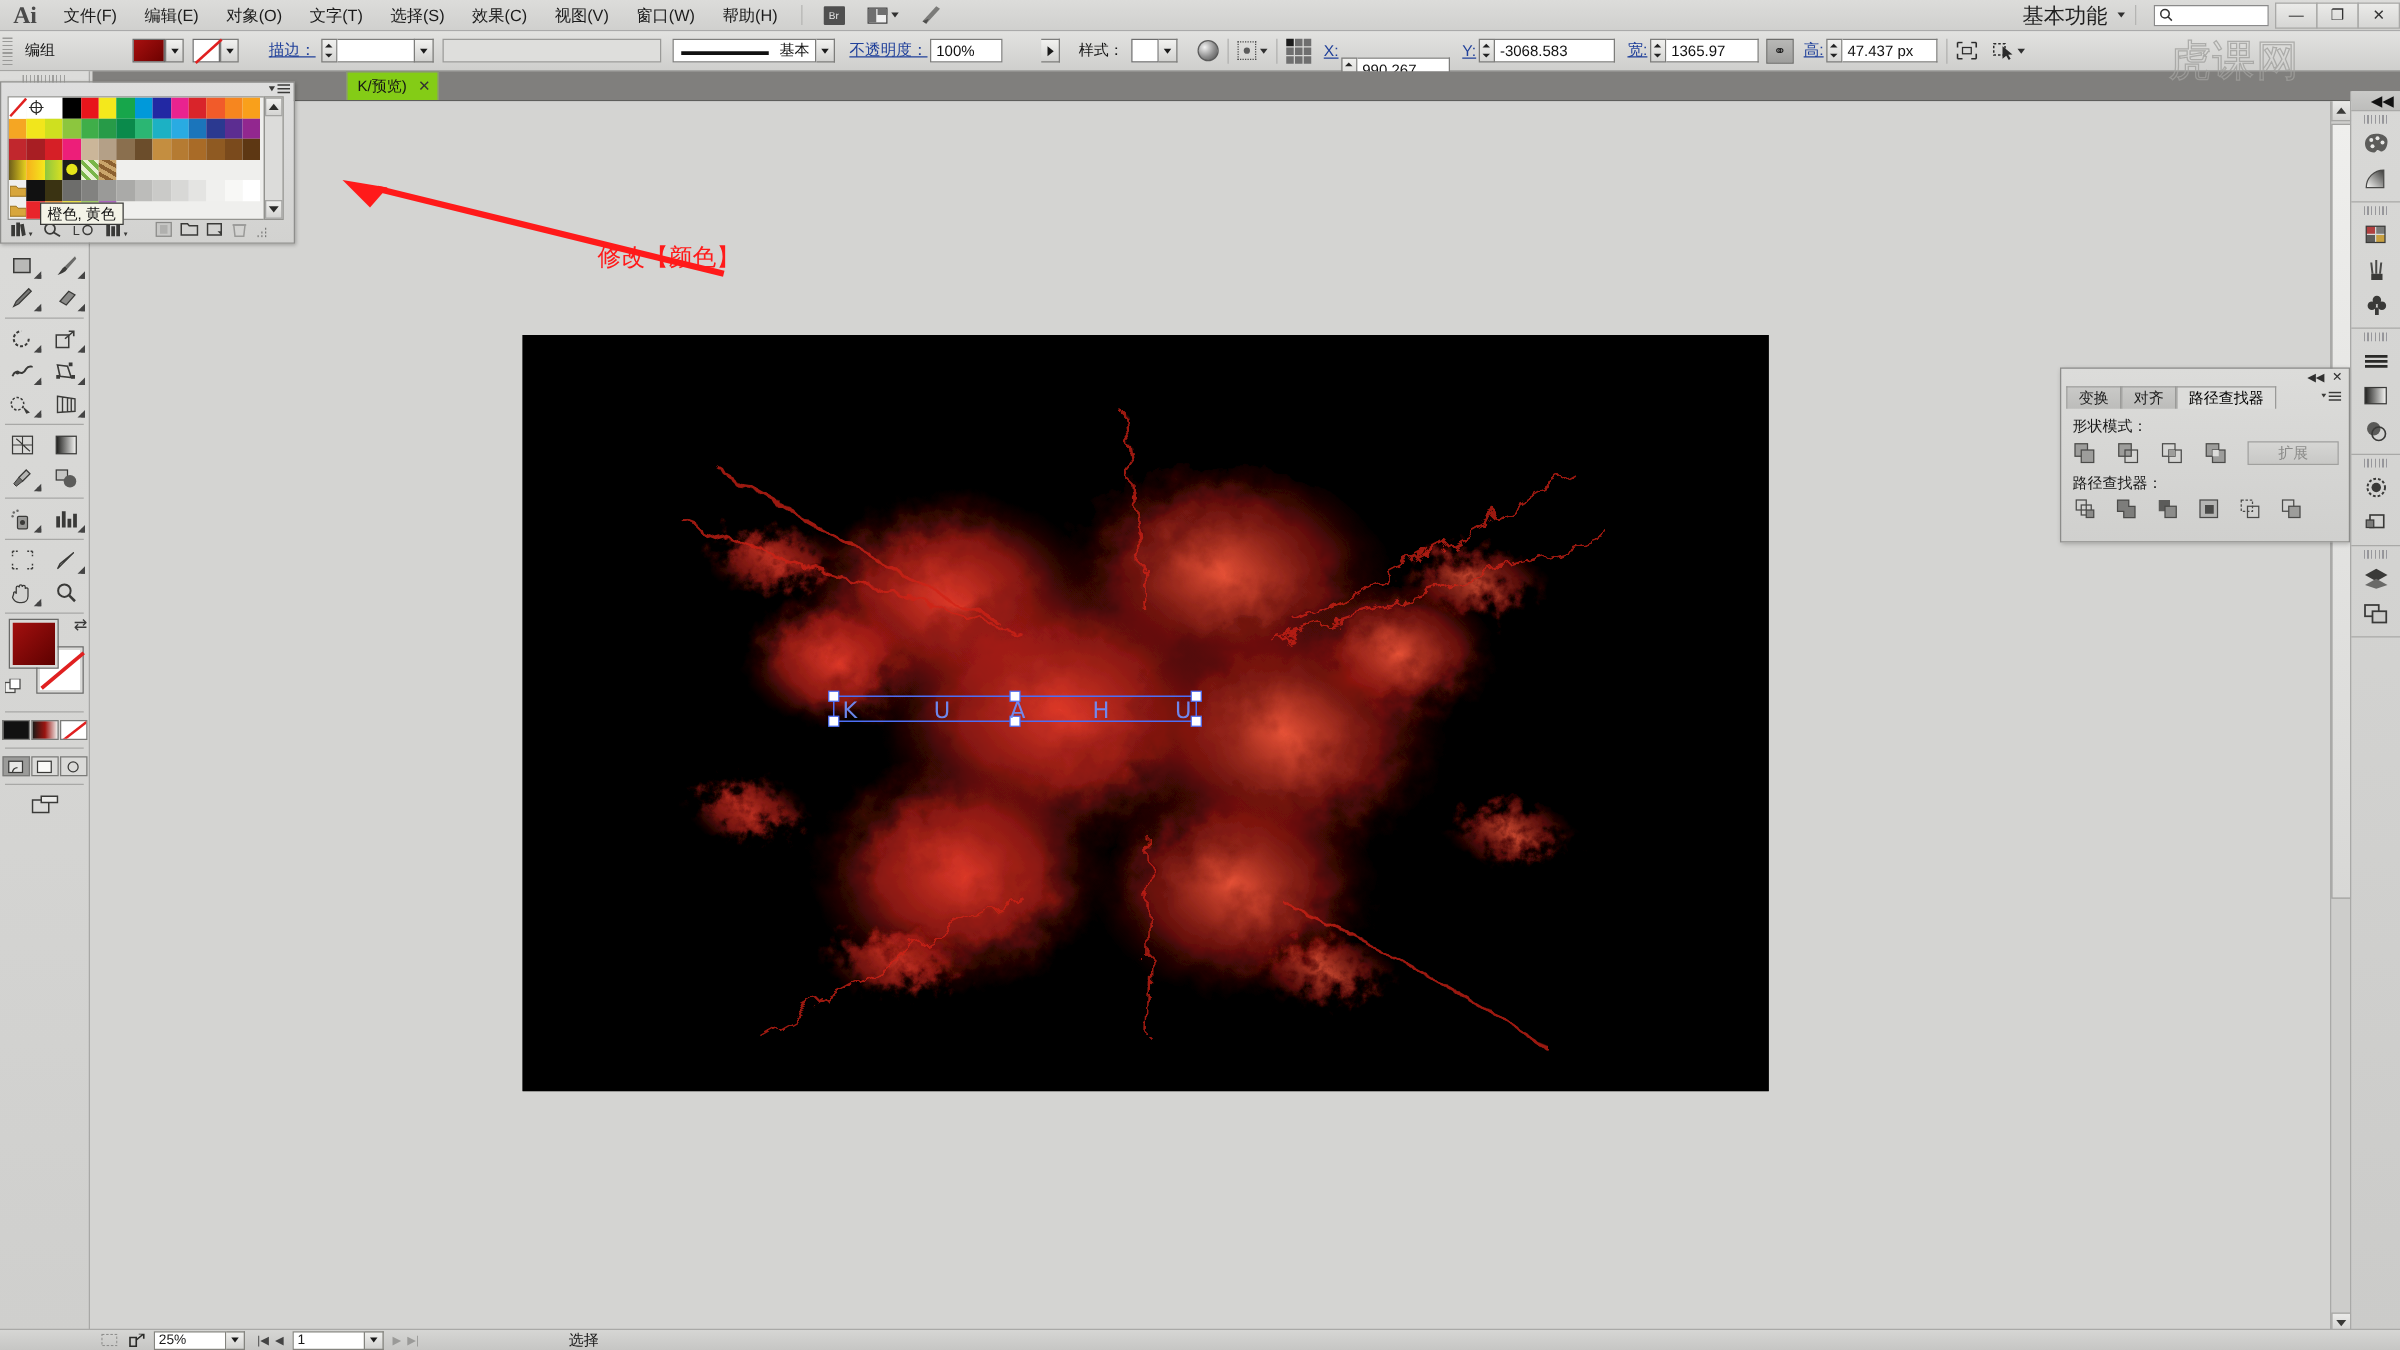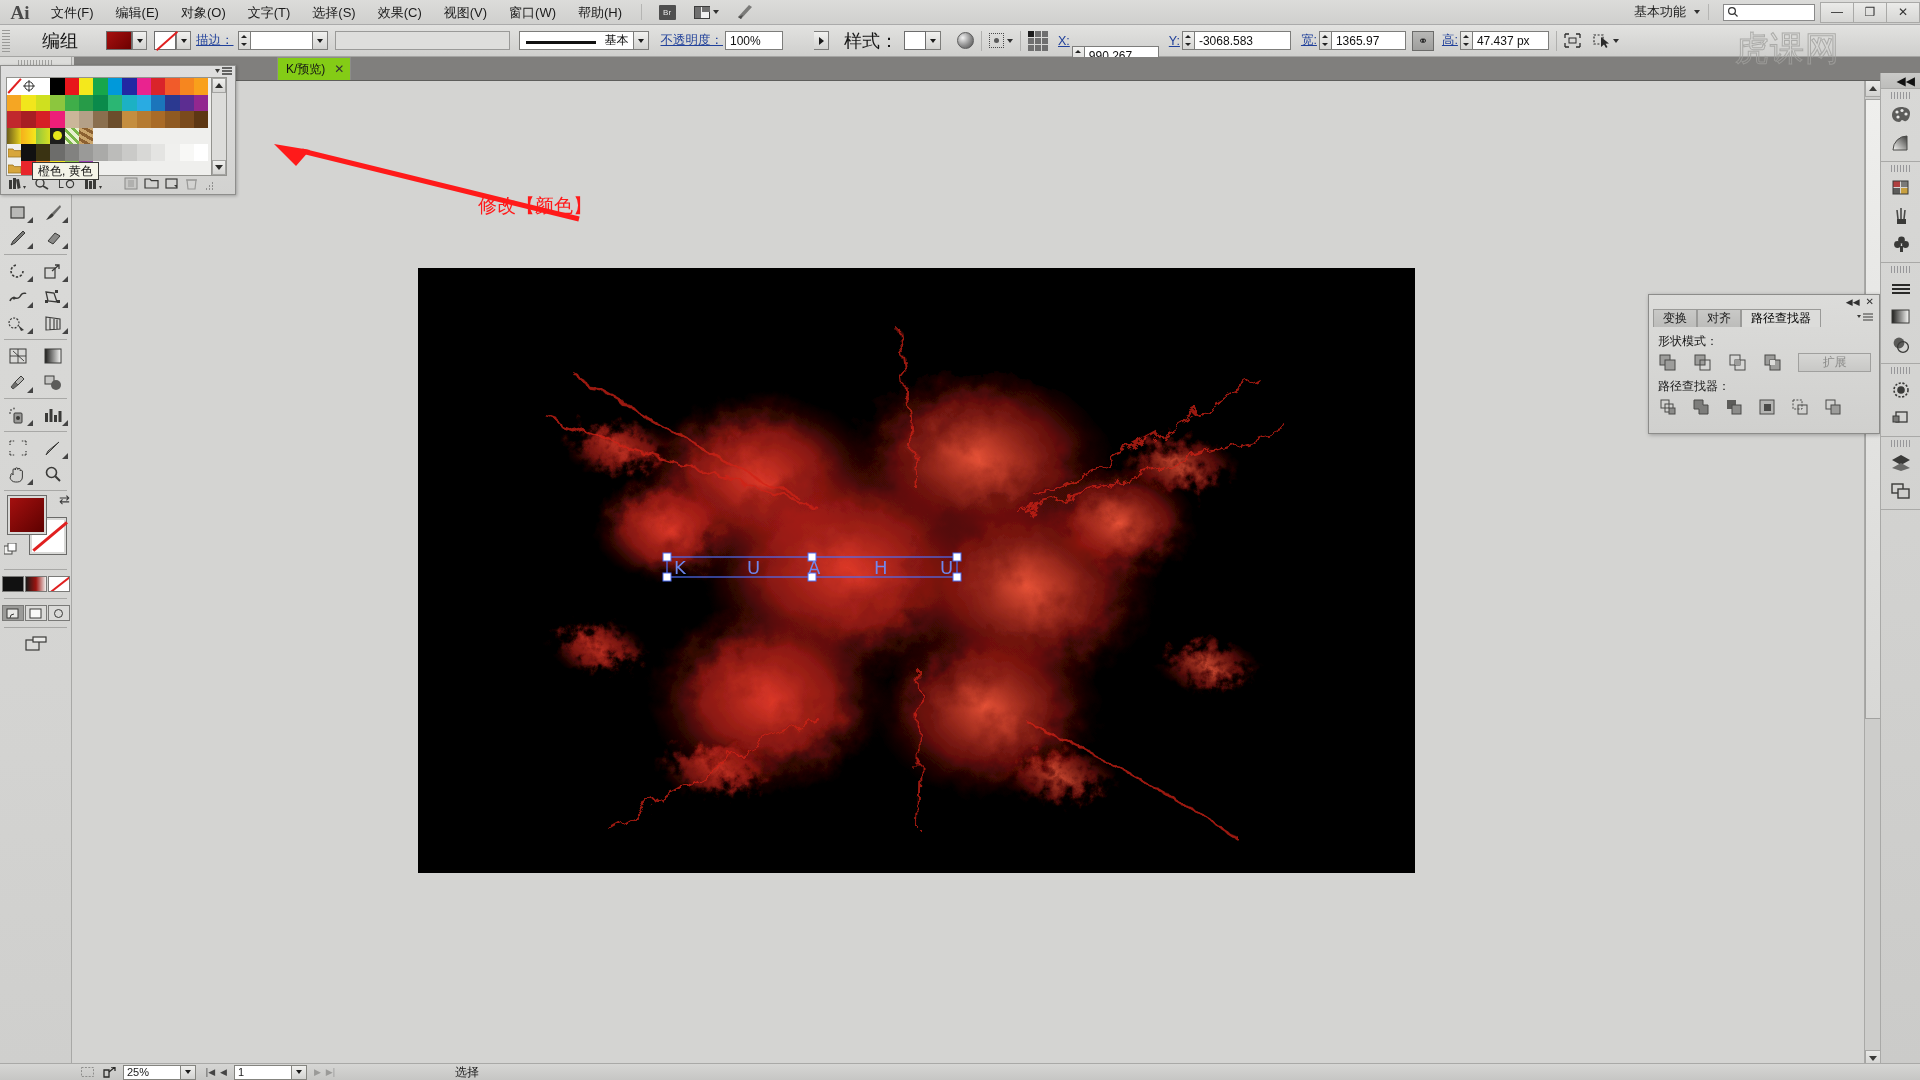--- a/index.html
+++ b/index.html
@@ -35,41 +35,41 @@
     font-family:"Liberation Sans", sans-serif;
   }
   .arrange-icon {
     width:16px; height:13px; border:1px solid #3c3c3c; background:#f0f0f0;
     position:relative;
   }
   .arrange-icon::before{content:"";position:absolute;left:0;top:0;width:6px;height:11px;background:#6f6f6f;}
   .arrange-icon::after{content:"";position:absolute;left:7px;top:0;width:8px;height:5px;background:#6f6f6f;}
   .caret { width:0;height:0;border-left:3.5px solid transparent;border-right:3.5px solid transparent;border-top:4px solid #303030;margin-left:3px;}
   .mb-right { margin-left:auto; display:flex; align-items:center; height:25px; }
-  #workspace-label { font-size:13px; color:#1e1e1e; padding:0 5px;}
+  #workspace-label { font-size:17px; color:#1e1e1e; padding:0 5px;}
   #search-box {
     width:92px; height:17px; background:#fff; border:1px solid #8a8a8a;
     display:flex; align-items:center; padding-left:3px; margin:0 6px;
   }
   .win-btn {
     width:34px; height:21px; border:1px solid #a9a9a7; background:linear-gradient(#ebebe9,#d6d6d4);
     display:flex; align-items:center; justify-content:center; font-size:12px; color:#333;
     margin-left:-1px;
   }
   
   #controlbar {
     position:absolute; left:0; top:25px; width:1920px; height:32px;
     background:linear-gradient(#e2e2e0,#cfcfcd);
     border-bottom:1px solid #a5a5a3;
     display:flex; align-items:center; padding-left:2px;
   }
   .grip { width:8px; height:22px; margin-right:4px;
     background:repeating-linear-gradient(to bottom,#9a9a98 0,#9a9a98 1px,transparent 1px,transparent 3px);
   }
-  .cb-label { font-size:18px; color:#161616; padding:0 6px; white-space:nowrap;text-align:center; }
+  .cb-label { font-size:12px; color:#161616; padding:0 6px; white-space:nowrap; }
   .cb-link { font-size:12.5px; color:#20409a; text-decoration:underline; white-space:nowrap; padding:0 2px;}
   .cb-sep { width:1px; height:20px; background:#b0b0ae; margin:0 7px; }
   .swatch-btn {
     width:26px; height:19px; border:1px solid #6d6d6d; background:linear-gradient(135deg,#a8100f,#6c0100);
   }
   .none-btn {
     width:22px; height:19px; border:1px solid #6d6d6d; background:#fff; position:relative;
   }
   .none-btn::after{
     content:""; position:absolute; left:-2px; top:8px; width:28px; height:2px;
@@ -320,21 +320,21 @@
   <div class="swatch-btn"></div>
   <div class="dd-btn">
       <div class="dd-arrow"></div>
     </div>
   <div style="width:7px"></div>
   <div class="none-btn"></div>
   <div class="dd-btn">
       <div class="dd-arrow"></div>
     </div>
 
-  <div class="cb-link" style="margin-left:3px;">描边：</div>
+  <div class="cb-link" style="margin-left:22px;">描边：</div>
   <div style="display:flex;margin-left:2px;">
     <div class="stepper">
         <div class="step-up"></div>
         <div class="step-dn"></div>
       </div>
     <div class="txt-field" style="width:62px;"></div>
     <div class="dd-btn" style="border-left:none;">
         <div class="dd-arrow"></div>
       </div>
   </div>

